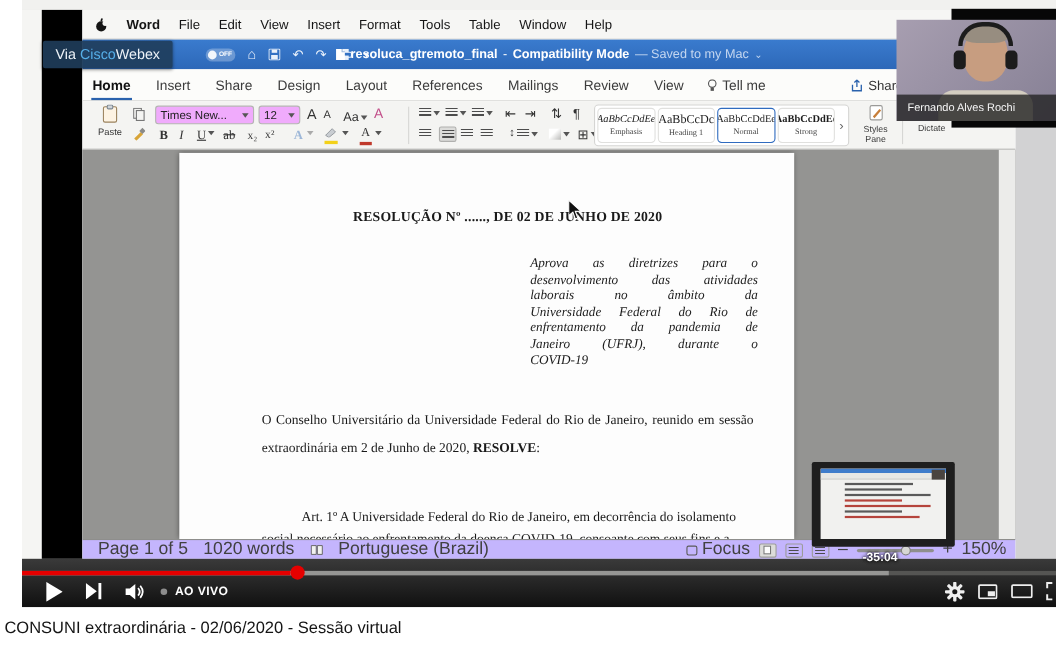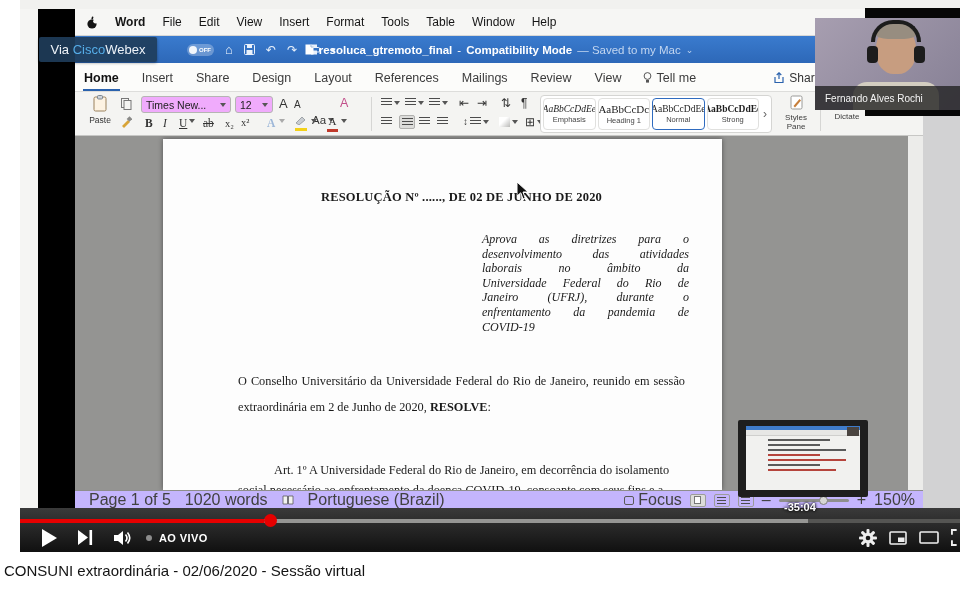--- a/index.html
+++ b/index.html
@@ -36,21 +36,21 @@
   .dd {width:0;height:0;border-left:3px solid transparent;border-right:3px solid transparent;border-top:4px solid #555;}
   .rbtn {position:absolute;display:flex;align-items:center;justify-content:center;color:#333;font-size:11.5px;gap:2px;}
   .serifb {font-family:"Liberation Serif",serif;}
   .lines {width:11px;height:9px;background:repeating-linear-gradient(to bottom,#4c4c4c 0 1px,transparent 1px 3px);}
   .sel {background:#dcdcda;border:1px solid #b0b0ae;border-radius:2px;}
   .vsep {position:absolute;width:1px;height:34px;top:5px;background:#d6d6d4;}
   .chipwrap {position:absolute;left:465px;top:3px;width:232px;height:38px;background:#fff;border:1px solid #d5d5d3;border-radius:4px;display:flex;align-items:center;gap:2px;padding:0 2px;}
   .chip {width:55px;height:32px;background:#fff;border:1px solid #e0e0de;border-radius:4px;display:flex;flex-direction:column;align-items:center;justify-content:center;overflow:hidden;}
   .chip.on {border:1.5px solid #2f6bbf;}
   .chip .sample {font-family:"Liberation Serif",serif;font-size:9.5px;color:#1d1d1d;white-space:nowrap;}
-  .chip .lbl {font-size:7.5px;color:#454545;margin-top:1px;white-space:nowrap;}
+  .chip .lbl {font-size:7.5px;color:#454545;margin-top:1px;white-space:nowrap;font-family:Liberation Serif, serif;}
   .smalllbl {font-size:8px;color:#3b3b3b;text-align:center;line-height:1.15;}
 
   
   .docarea {position:absolute;left:0;top:127px;width:848px;height:354px;background:#949492;overflow:hidden;}
   .scrollstrip {position:absolute;left:833px;top:0;width:15px;height:354px;background:#ececea;}
   .page {position:absolute;left:88px;top:3px;width:559px;height:351px;background:#fdfdfd;box-shadow:0 0 5px rgba(0,0,0,.45);font-family:"Liberation Serif",serif;color:#1a1a1a;}
   .dhead {position:absolute;left:75px;top:51px;width:447px;text-align:center;font-weight:bold;font-size:12.5px;letter-spacing:.2px;}
   .purpose {position:absolute;left:319px;top:93px;width:207px;font-style:italic;font-size:12px;line-height:14.6px;}
   .jl {text-align:justify;text-align-last:justify;}
   .jl.end {text-align-last:left;}
@@ -238,21 +238,21 @@
       <div class="combo" style="left:66px;top:4px;width:90px">
         <span>Times New...</span>
           <span class="dd"></span>
       </div>
       <div class="combo" style="left:160px;top:4px;width:38px">
         <span>12</span>
           <span class="dd"></span>
       </div>
       <div class="rbtn" style="left:204px;top:4px;font-size:13px">A</div>
       <div class="rbtn" style="left:219px;top:7px;font-size:10px">A</div>
-      <div class="rbtn" style="left:237px;top:22px">
+      <div class="rbtn" style="left:237px;top:9px">
           <span>Aa</span>
           <span class="dd"></span>
         </div>
       <div class="rbtn" style="left:265px;top:4px;color:#c24f8a;font-size:12.5px">A</div>
 
       <div class="rbtn serifb" style="left:70px;top:25px;font-weight:bold">B</div>
       <div class="rbtn serifb" style="left:88px;top:25px;font-style:italic">I</div>
       <div class="rbtn serifb" style="left:104px;top:25px;text-decoration:underline">U</div>
       <div class="rbtn" style="left:114px;top:27px">
           <span class="dd"></span>
@@ -367,22 +367,22 @@
 
     <div class="docarea">
       <div class="scrollstrip"></div>
       <div class="page">
         <div class="dhead">RESOLUÇÃO Nº ......, DE 02 DE JUNHO DE 2020</div>
         <div class="purpose">
           <div class="jl">Aprova as diretrizes para o</div>
           <div class="jl">desenvolvimento das atividades</div>
           <div class="jl">laborais no âmbito da</div>
           <div class="jl">Universidade Federal do Rio de</div>
+          <div class="jl">enfrentamento da pandemia de</div>
           <div class="jl">Janeiro (UFRJ), durante o</div>
-          <div class="jl">enfrentamento da pandemia de</div>
           <div class="jl end">COVID-19</div>
         </div>
         <div class="bodyp">
           <div class="jl">O Conselho Universitário da Universidade Federal do Rio de Janeiro, reunido em sessão</div>
           <div><span>extraordinária em 2 de Junho de 2020, </span><span style="font-weight:bold">RESOLVE</span><span>:</span></div>
         </div>
         <div class="artp"><span style="display:inline-block;width:36px"></span><span>Art. 1º A Universidade Federal do Rio de Janeiro, em decorrência do isolamento</span></div>
         <div class="artp2">social necessário ao enfrentamento da doença COVID-19, consoante com seus fins e a</div>
       </div>
     </div>

